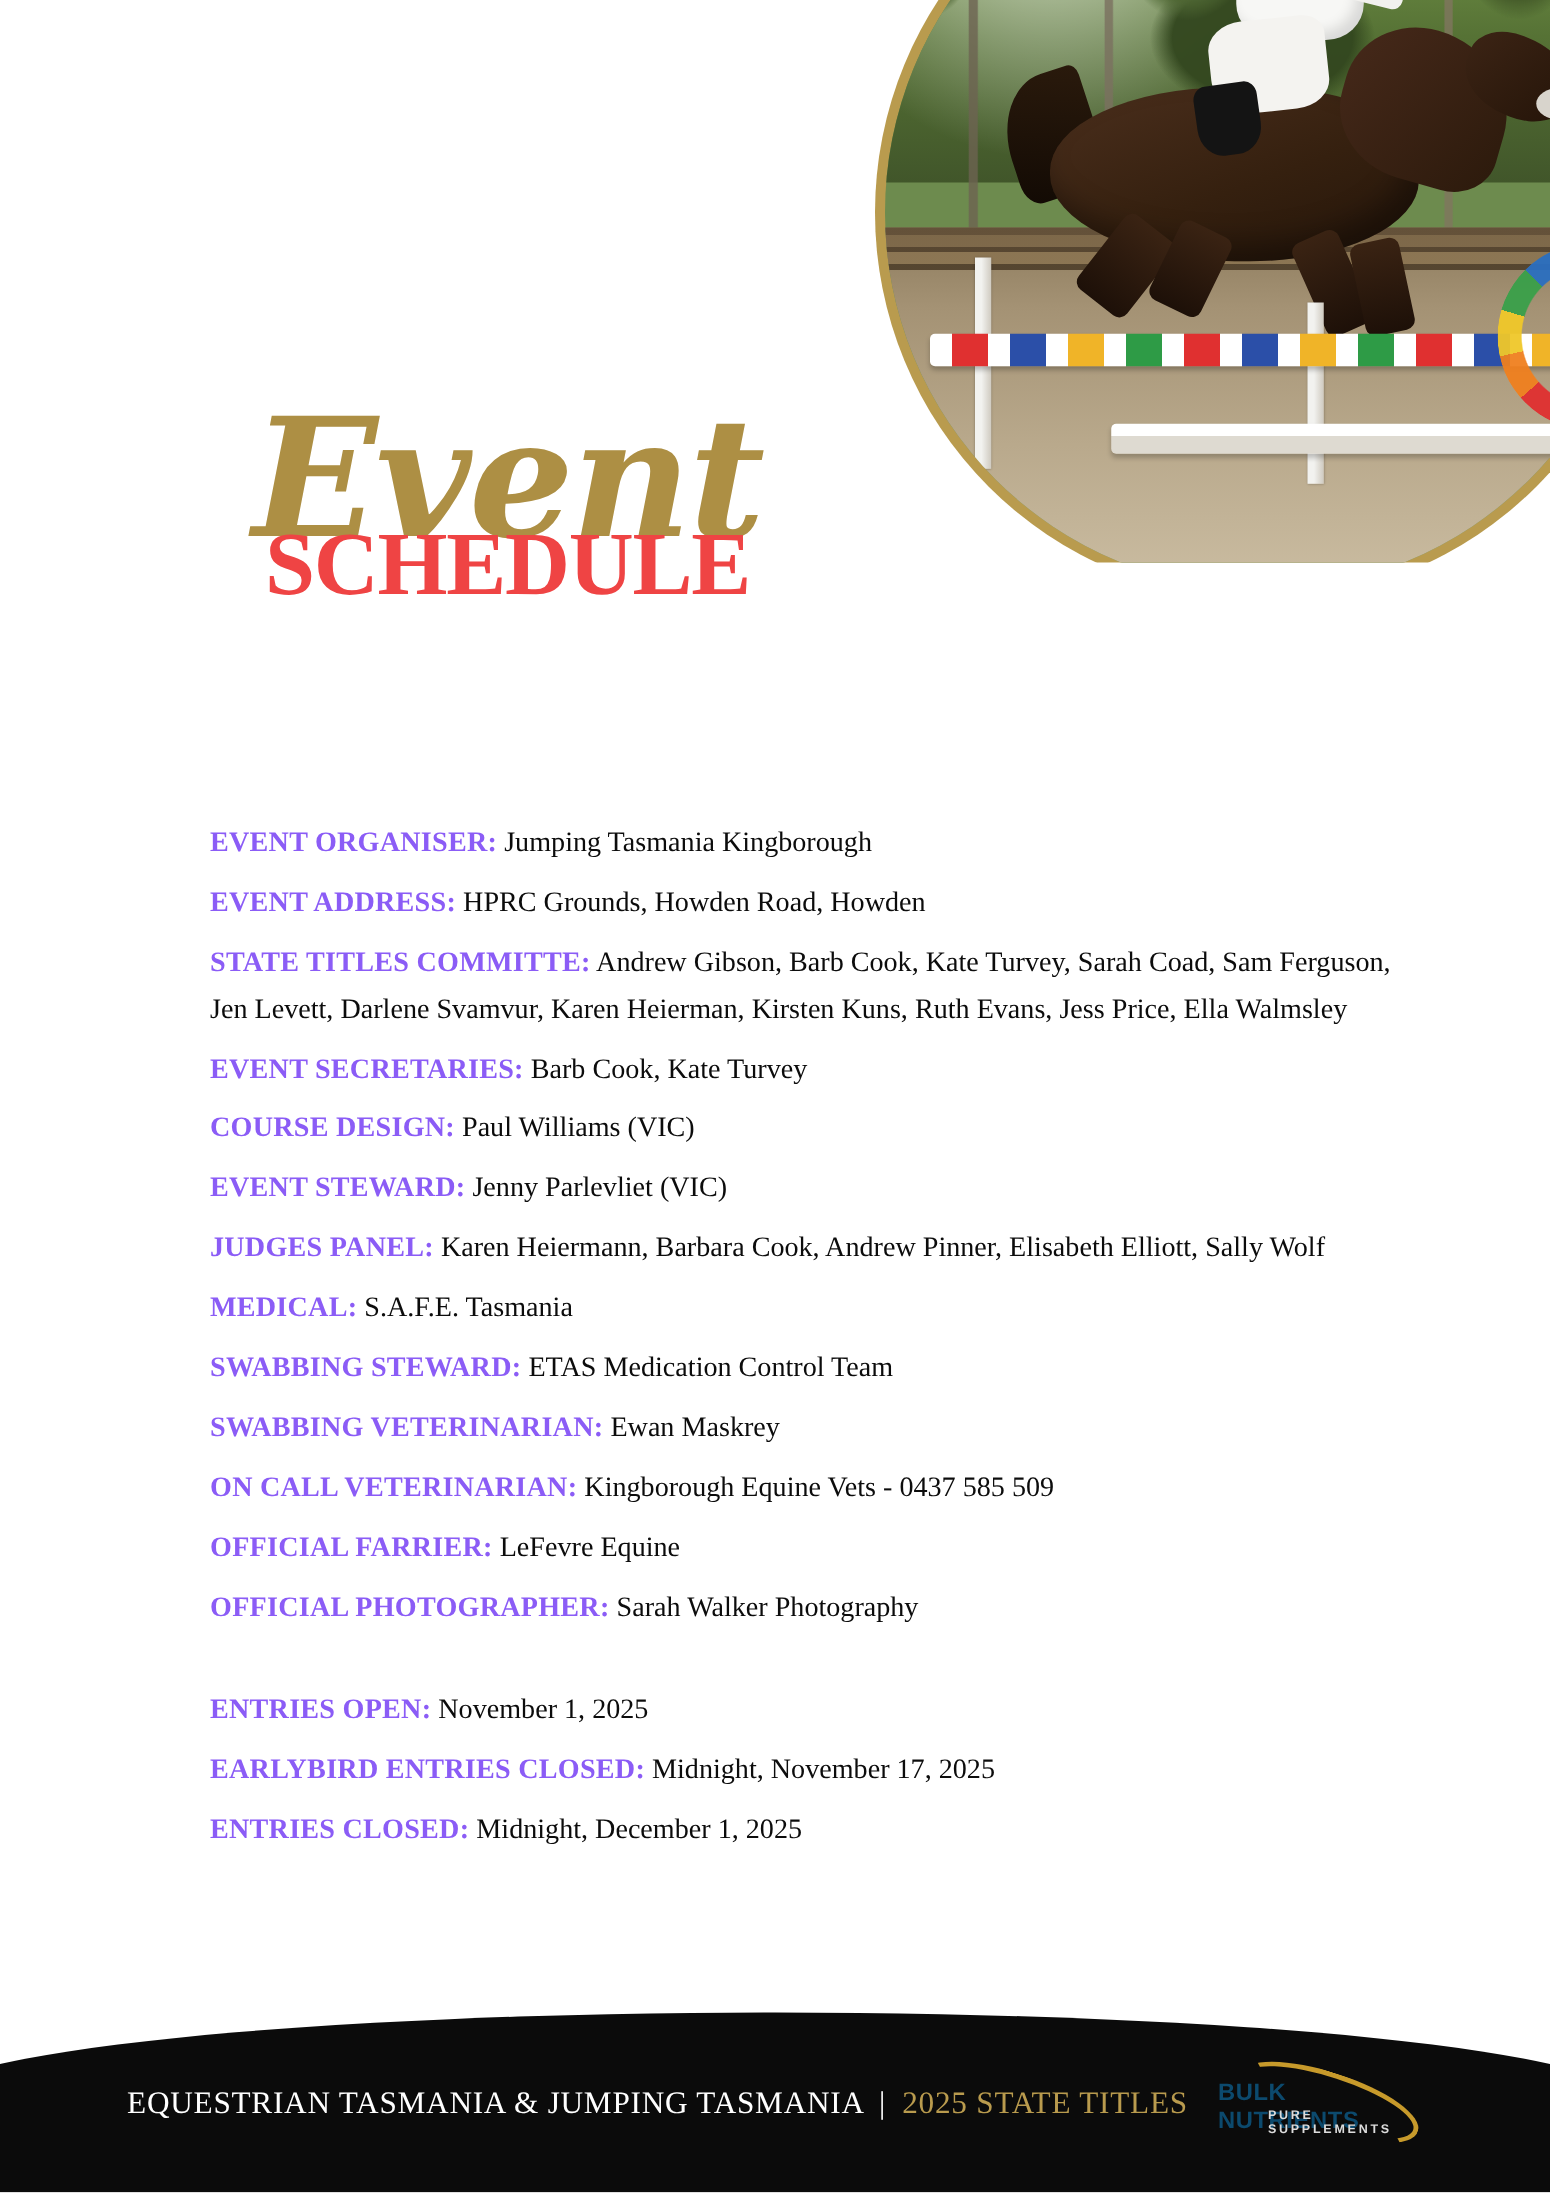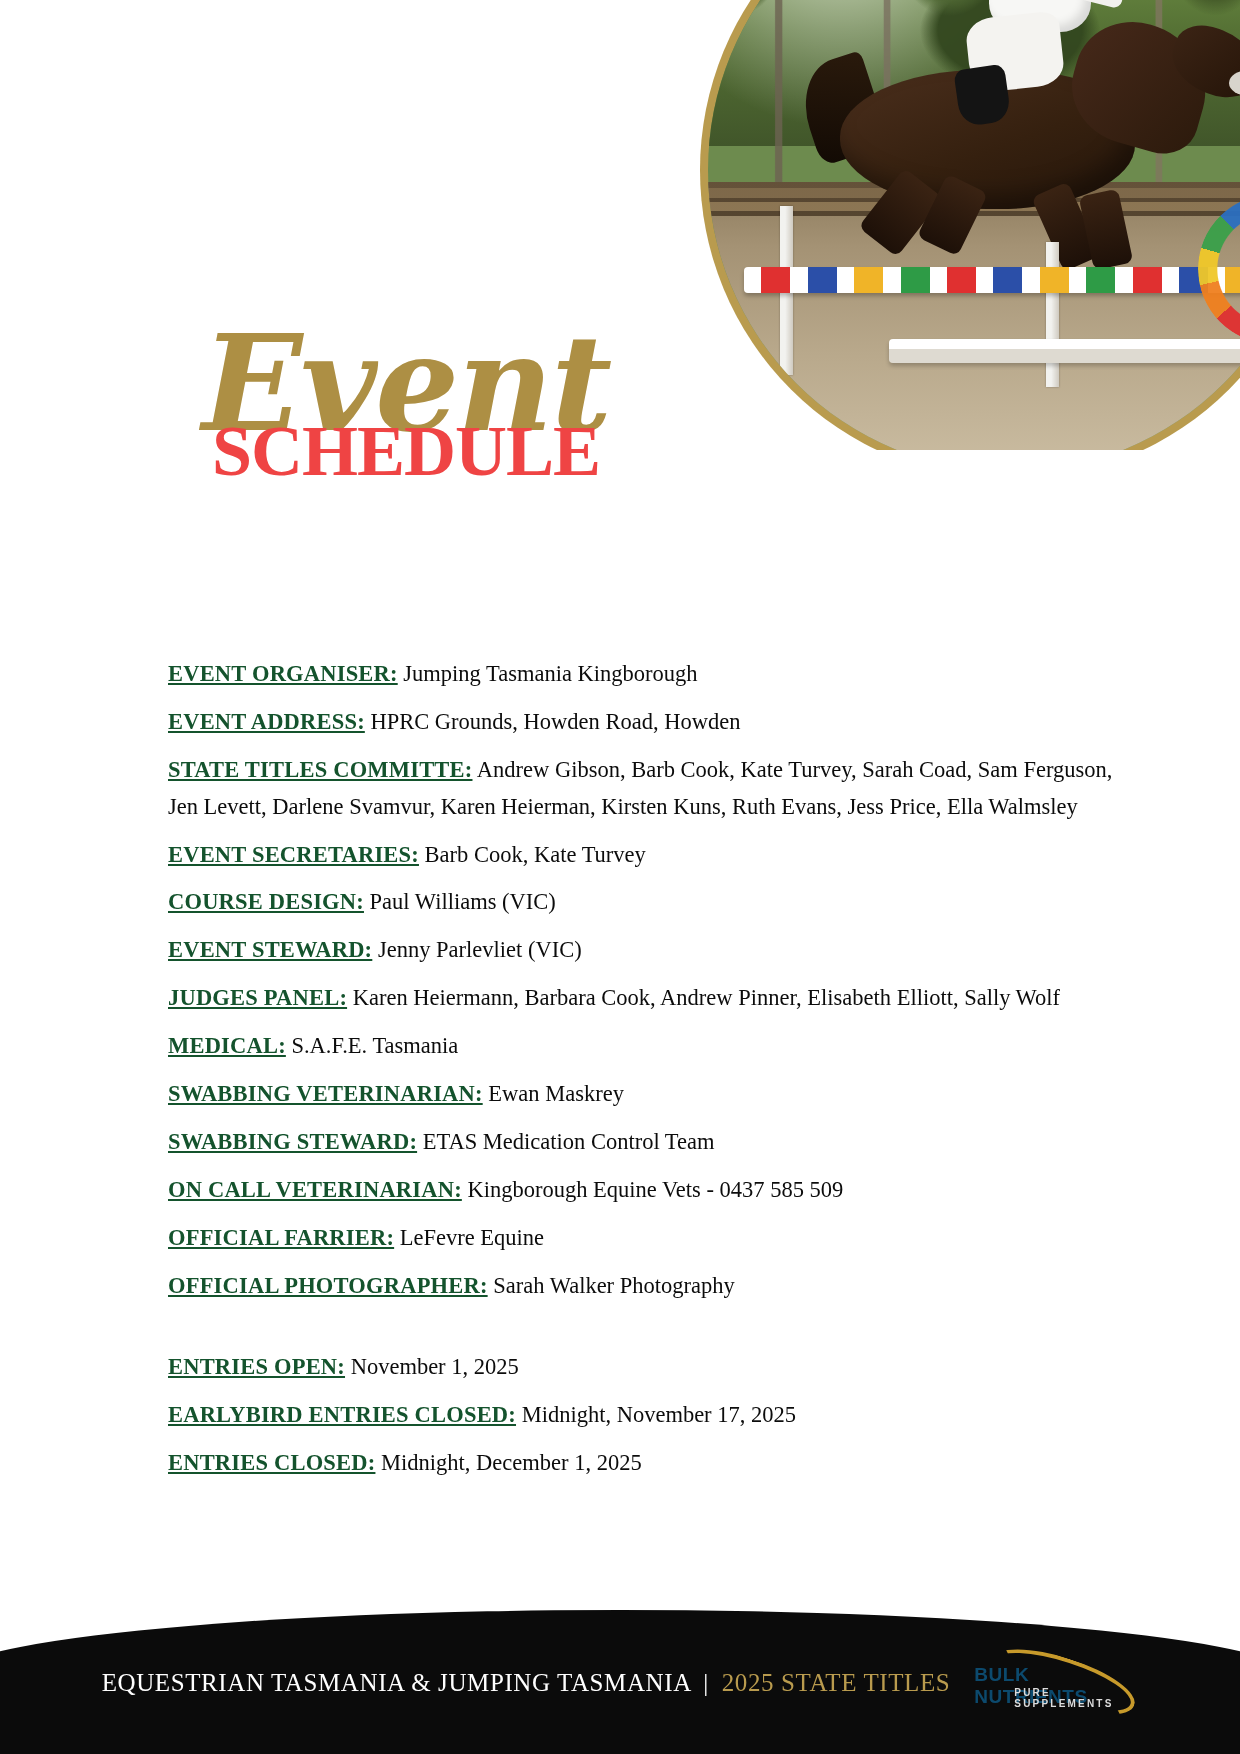--- a/index.html
+++ b/index.html
@@ -281,24 +281,23 @@
     top: 656px;
     width: 950px;
   }
   .row {
     font-size: 22.5px;
     line-height: 1.64;
     color: #111111;
     margin-bottom: 11px;
   }
   .row .lbl {
-    color: #14532d;
+    color: #8b5cf6;
     font-weight: 700;
     letter-spacing: .2px;
-    text-decoration: underline;
   }
   .row .val { color: #0c0c0c; margin-top: 23px; }
   .gap { height: 34px; }
 
   
   .footer {
     position: absolute;
     left: 0;
     right: 0;
     bottom: 0;
@@ -420,22 +419,22 @@
   <div class="details">
     <div id="detail-rows">
         <div class="row"><span class="lbl">EVENT ORGANISER:</span><span class="val"> Jumping Tasmania Kingborough</span></div>
         <div class="row"><span class="lbl">EVENT ADDRESS:</span><span class="val"> HPRC Grounds, Howden Road, Howden</span></div>
         <div class="row"><span class="lbl">STATE TITLES COMMITTE:</span><span class="val"> Andrew Gibson, Barb Cook, Kate Turvey, Sarah Coad, Sam Ferguson, Jen Levett, Darlene Svamvur, Karen Heierman, Kirsten Kuns, Ruth Evans, Jess Price, Ella Walmsley</span></div>
         <div class="row"><span class="lbl">EVENT SECRETARIES:</span><span class="val"> Barb Cook, Kate Turvey</span></div>
         <div class="row"><span class="lbl">COURSE DESIGN:</span><span class="val"> Paul Williams (VIC)</span></div>
         <div class="row"><span class="lbl">EVENT STEWARD:</span><span class="val"> Jenny Parlevliet (VIC)</span></div>
         <div class="row"><span class="lbl">JUDGES PANEL:</span><span class="val"> Karen Heiermann, Barbara Cook, Andrew Pinner, Elisabeth Elliott, Sally Wolf</span></div>
         <div class="row"><span class="lbl">MEDICAL:</span><span class="val"> S.A.F.E. Tasmania</span></div>
+        <div class="row"><span class="lbl">SWABBING STEWARD:</span><span class="val"> ETAS Medication Control Team</span></div>
         <div class="row"><span class="lbl">SWABBING VETERINARIAN:</span><span class="val"> Ewan Maskrey</span></div>
-        <div class="row"><span class="lbl">SWABBING STEWARD:</span><span class="val"> ETAS Medication Control Team</span></div>
         <div class="row"><span class="lbl">ON CALL VETERINARIAN:</span><span class="val"> Kingborough Equine Vets - 0437 585 509</span></div>
         <div class="row"><span class="lbl">OFFICIAL FARRIER:</span><span class="val"> LeFevre Equine</span></div>
         <div class="row"><span class="lbl">OFFICIAL PHOTOGRAPHER:</span><span class="val"> Sarah Walker Photography</span></div>
       </div>
     <div class="gap"></div>
     <div id="date-rows">
         <div class="row"><span class="lbl">ENTRIES OPEN:</span><span class="val"> November 1, 2025</span></div>
         <div class="row"><span class="lbl">EARLYBIRD ENTRIES CLOSED:</span><span class="val"> Midnight, November 17, 2025</span></div>
         <div class="row"><span class="lbl">ENTRIES CLOSED:</span><span class="val"> Midnight, December 1, 2025</span></div>
       </div>

